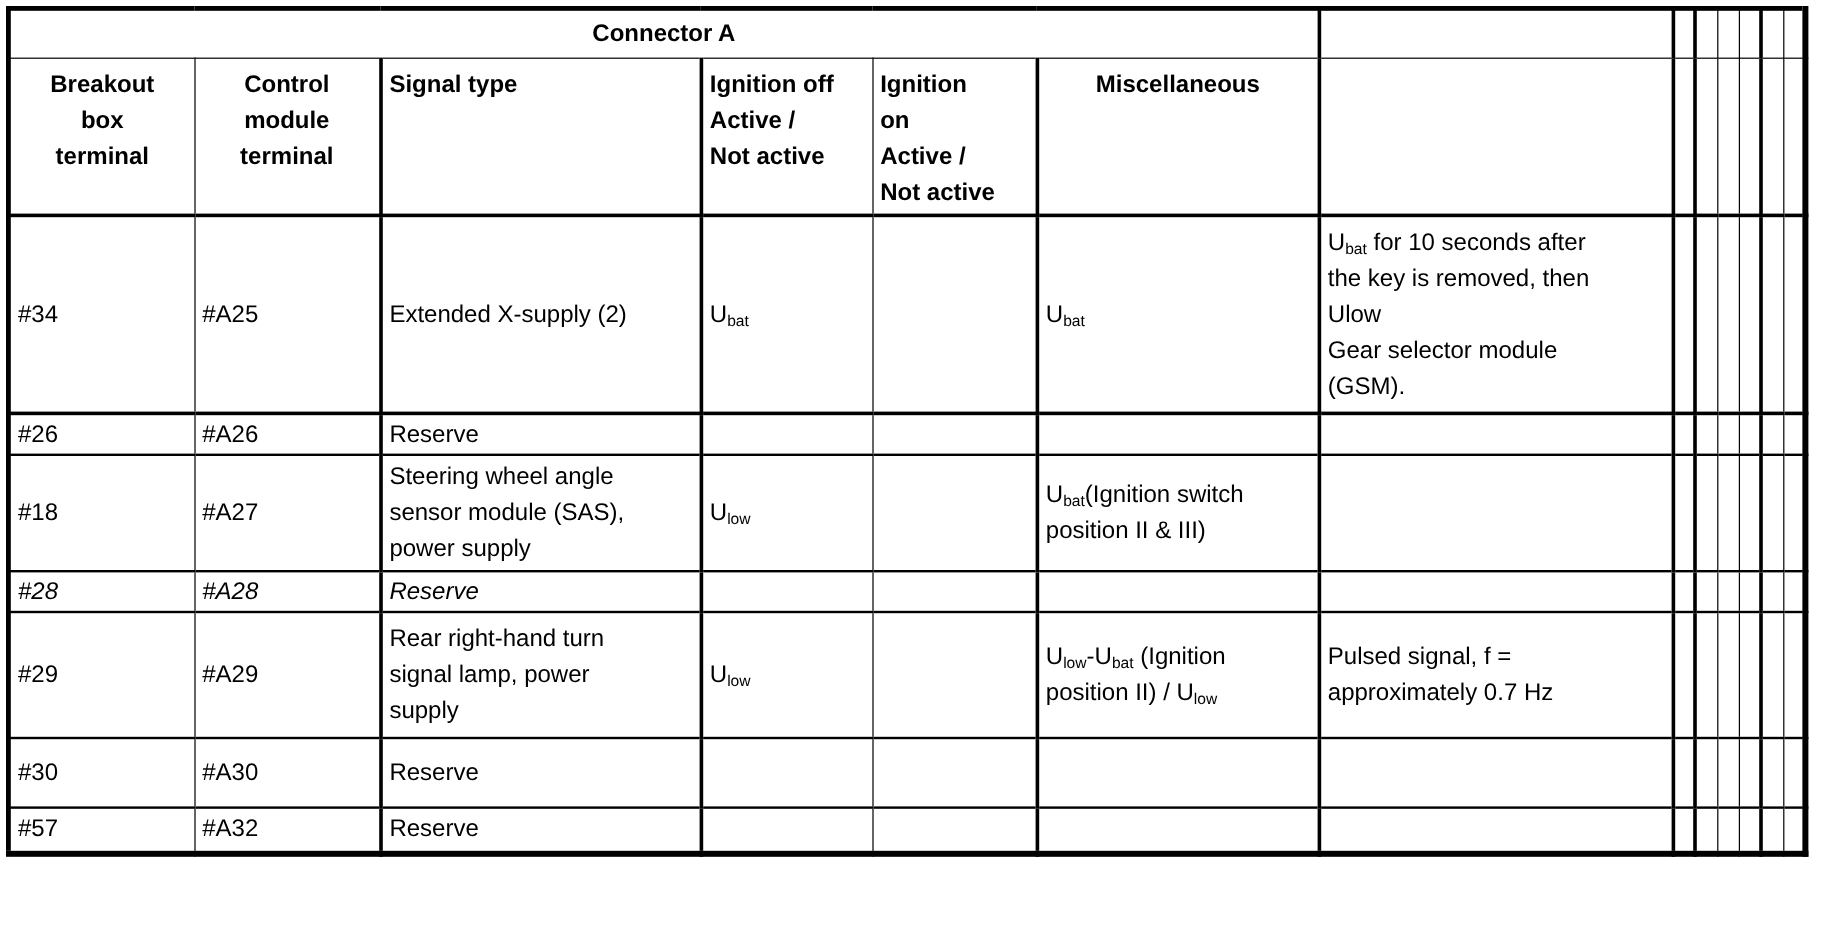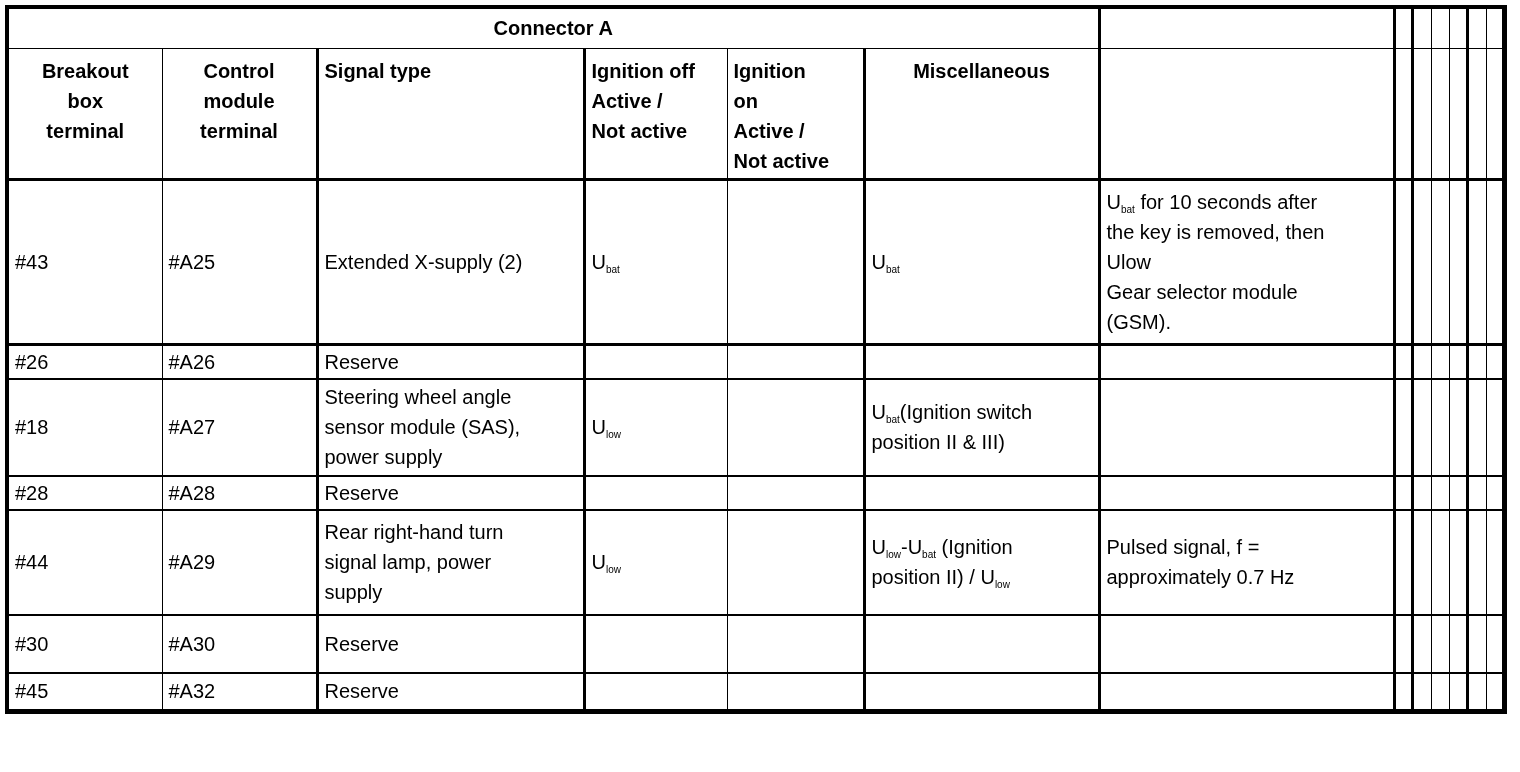--- a/index.html
+++ b/index.html
@@ -53,21 +53,21 @@
   }
   td.narrow { padding: 0; }
   
   td.br1 { border-right: 1px solid #000; margin-top: 20px; }
   td.br3 { border-right: 3px solid #000; }
   
   tr.bb1 > td { border-bottom: 1px solid #000; }
   tr.bb2 > td { border-bottom: 2px solid #000; }
   tr.bb3 > td { border-bottom: 3px solid #000; }
   sub {
-    font-size: 10px;
+    font-size: 13px;
     line-height: 0;
     vertical-align: baseline;
     position: relative;
     top: 4px;
   }
 </style>
 </head>
 <body>
 
 <div class="sheet">
@@ -116,21 +116,21 @@
           <td class="hdr center br3">Miscellaneous</td>
           <td class="hdr br3"></td>
           <td class="narrow br3"></td>
           <td class="narrow br1"></td>
           <td class="narrow br1"></td>
           <td class="narrow br3"></td>
           <td class="narrow br1"></td>
           <td class="narrow"></td>
         </tr>
         <tr class="bb3" style="height: 165px;">
-          <td class="br1">#43</td>
+          <td class="br1">#34</td>
           <td class="br3">#A25</td>
           <td class="br3">Extended X-supply (2)</td>
           <td class="br1">U<sub>bat</sub></td>
           <td class="br3"></td>
           <td class="br3">U<sub>bat</sub></td>
           <td class="br3">U<sub>bat</sub> for 10 seconds after
 the key is removed, then
 Ulow
 Gear selector module
 (GSM).</td>
@@ -167,37 +167,37 @@
           <td class="br3">U<sub>bat</sub>(Ignition switch
 position II &amp; III)</td>
           <td class="br3"></td>
           <td class="narrow br3"></td>
           <td class="narrow br1"></td>
           <td class="narrow br1"></td>
           <td class="narrow br3"></td>
           <td class="narrow br1"></td>
           <td class="narrow"></td>
         </tr>
-        <tr class="bb2" style="height: 25px;">
+        <tr class="bb2" style="height: 25px; font-style: italic;">
           <td class="br1">#28</td>
           <td class="br3">#A28</td>
           <td class="br3">Reserve</td>
           <td class="br1"></td>
           <td class="br3"></td>
           <td class="br3"></td>
           <td class="br3"></td>
           <td class="narrow br3"></td>
           <td class="narrow br1"></td>
           <td class="narrow br1"></td>
           <td class="narrow br3"></td>
           <td class="narrow br1"></td>
           <td class="narrow"></td>
         </tr>
         <tr class="bb2" style="height: 105px;">
-          <td class="br1">#44</td>
+          <td class="br1">#29</td>
           <td class="br3">#A29</td>
           <td class="br3">Rear right-hand turn
 signal lamp, power
 supply</td>
           <td class="br1">U<sub>low</sub></td>
           <td class="br3"></td>
           <td class="br3">U<sub>low</sub>-U<sub>bat</sub> (Ignition
 position II) / U<sub>low</sub></td>
           <td class="br3">Pulsed signal, f =
 approximately 0.7 Hz</td>
@@ -217,21 +217,21 @@
           <td class="br3"></td>
           <td class="br3"></td>
           <td class="narrow br3"></td>
           <td class="narrow br1"></td>
           <td class="narrow br1"></td>
           <td class="narrow br3"></td>
           <td class="narrow br1"></td>
           <td class="narrow"></td>
         </tr>
         <tr style="height: 39px;">
-          <td class="br1">#45</td>
+          <td class="br1">#57</td>
           <td class="br3">#A32</td>
           <td class="br3">Reserve</td>
           <td class="br1"></td>
           <td class="br3"></td>
           <td class="br3"></td>
           <td class="br3"></td>
           <td class="narrow br3"></td>
           <td class="narrow br1"></td>
           <td class="narrow br1"></td>
           <td class="narrow br3"></td>

